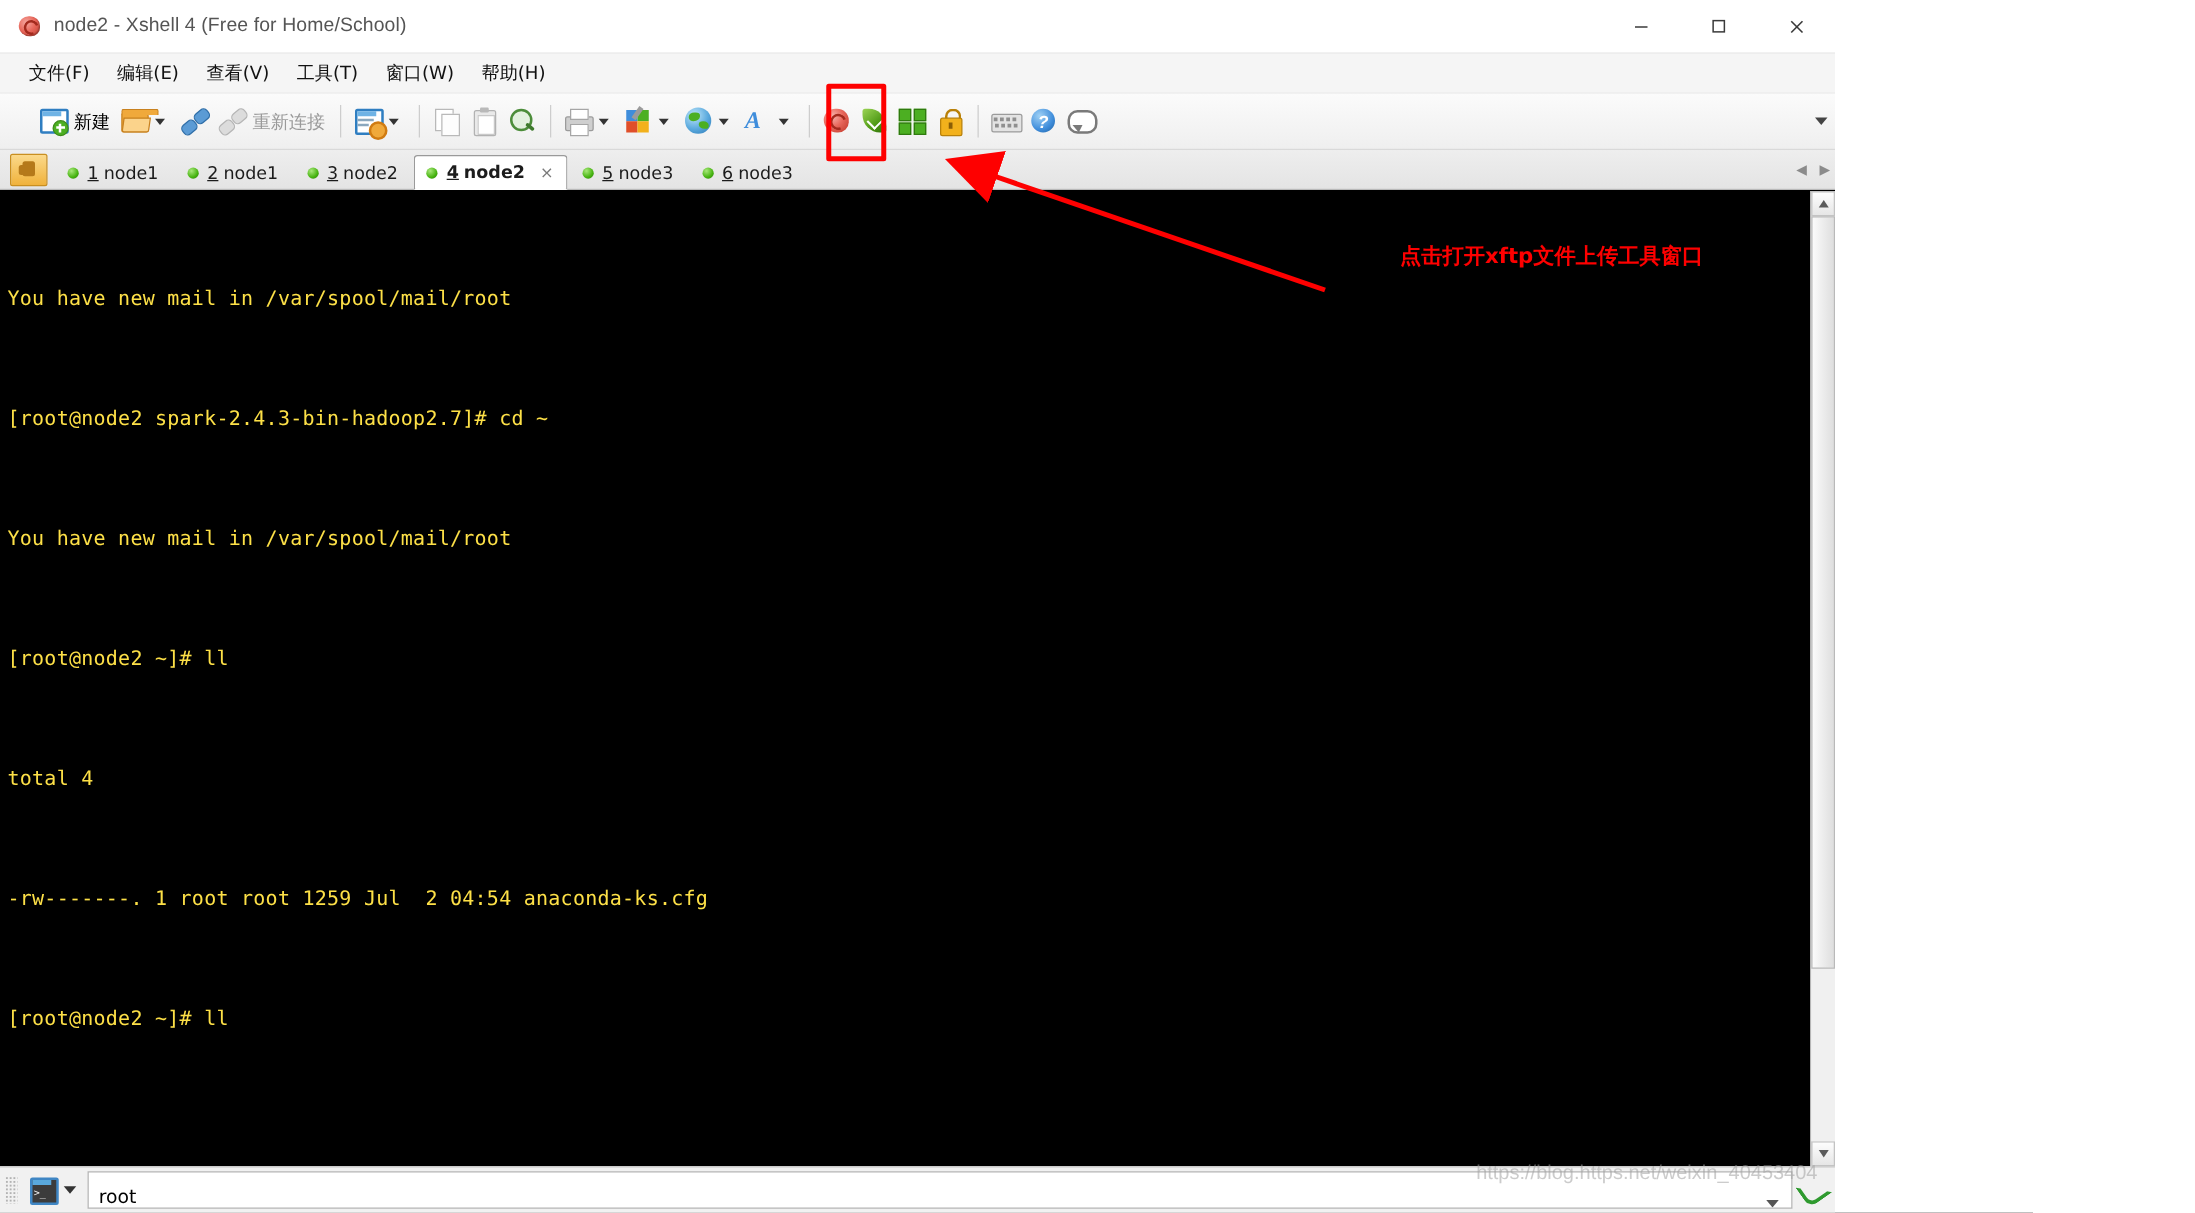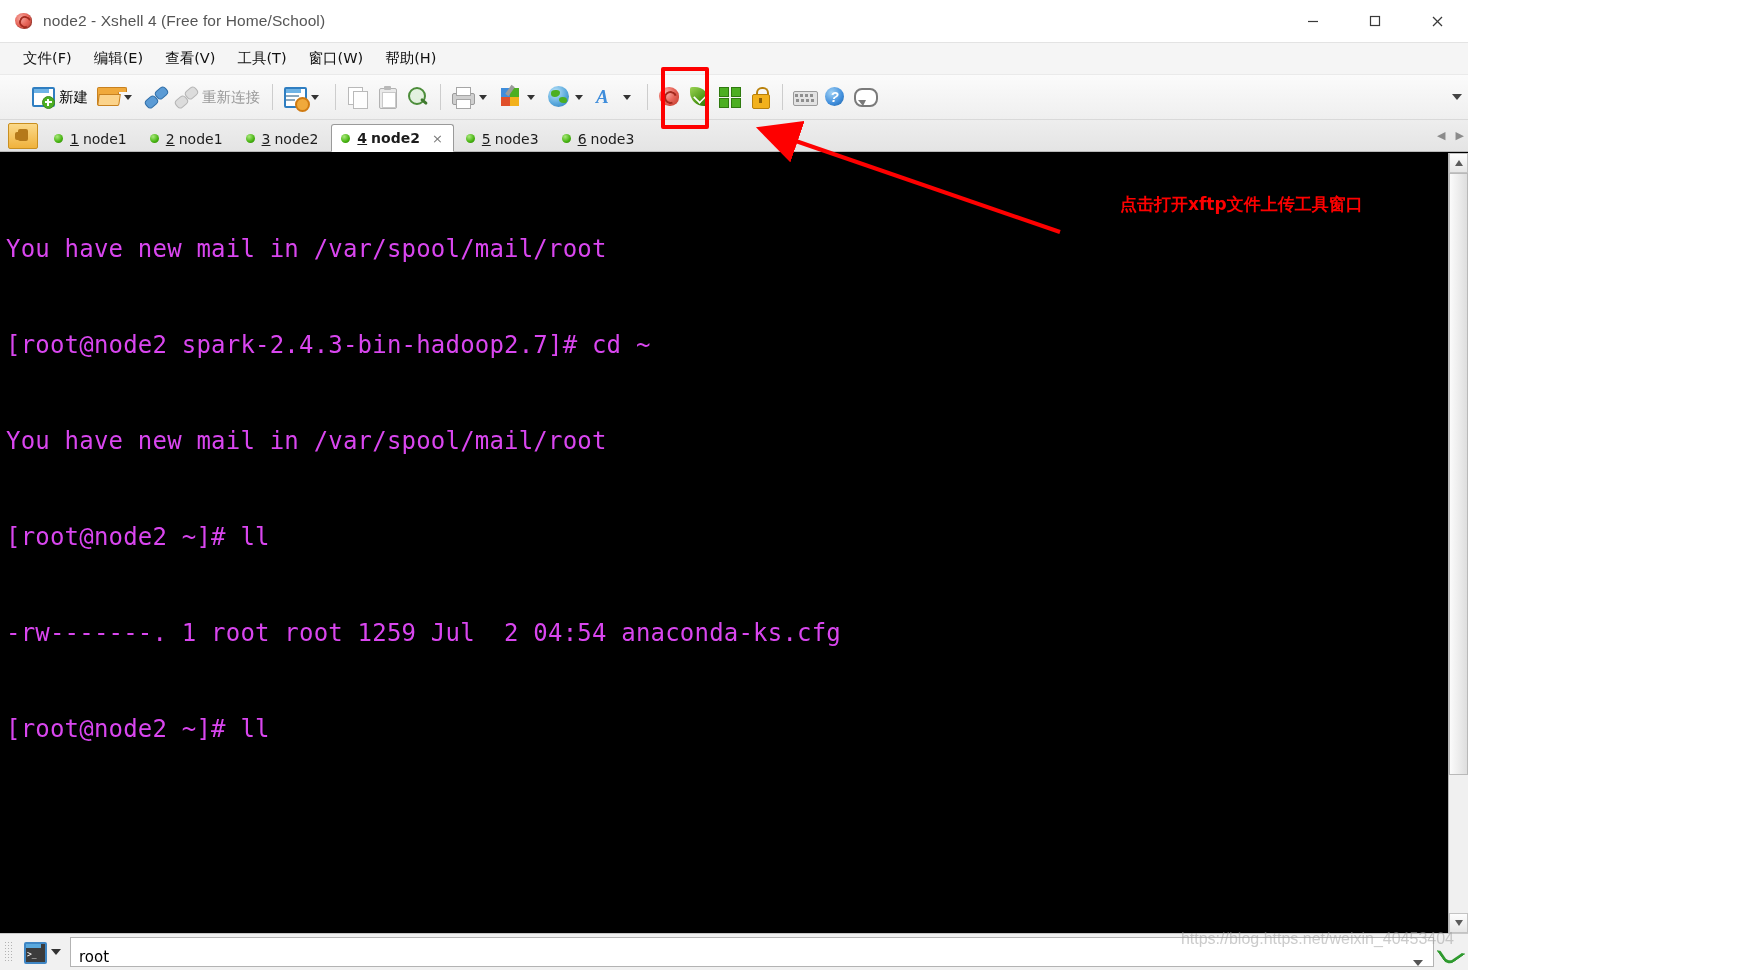--- a/index.html
+++ b/index.html
@@ -287,25 +287,25 @@
     flex: 1 1 auto;
     display: flex;
     background: #000;
     border-top: 1px solid #000;
     position: relative;
     min-height: 0;
   }
   .terminal {
     flex: 1 1 auto;
     background: #000000;
-    color: #d946ef;
+    color: #fde047;
     font-family: "DejaVu Sans Mono","Liberation Mono",monospace;
-    font-size: 24px;
+    font-size: 16px;
     line-height: 32px;
-    padding: 16px 0 0 6px;
+    padding: 6px 0 0 6px;
     white-space: pre;
     overflow: hidden;
     letter-spacing: 0.2px;
   }
   .term-line { height: 32px; }
 
   
   .vscroll {
     width: 19px;
     background: #f0f0f0;
@@ -671,20 +671,21 @@
       <span>▶</span>
     </div>
   </div>
 
   <div class="term-wrap">
     <div class="terminal">
       <div class="term-line">You have new mail in /var/spool/mail/root</div>
       <div class="term-line">[root@node2 spark-2.4.3-bin-hadoop2.7]# cd ~</div>
       <div class="term-line">You have new mail in /var/spool/mail/root</div>
       <div class="term-line">[root@node2 ~]# ll</div>
+      <div class="term-line">total 4</div>
       <div class="term-line">-rw-------. 1 root root 1259 Jul  2 04:54 anaconda-ks.cfg</div>
       <div class="term-line">[root@node2 ~]# ll</div>
       
       
       
     </div>
 
     <div class="vscroll">
       <div class="vs-btn">
           <i class="vs-arrow-up"></i>

